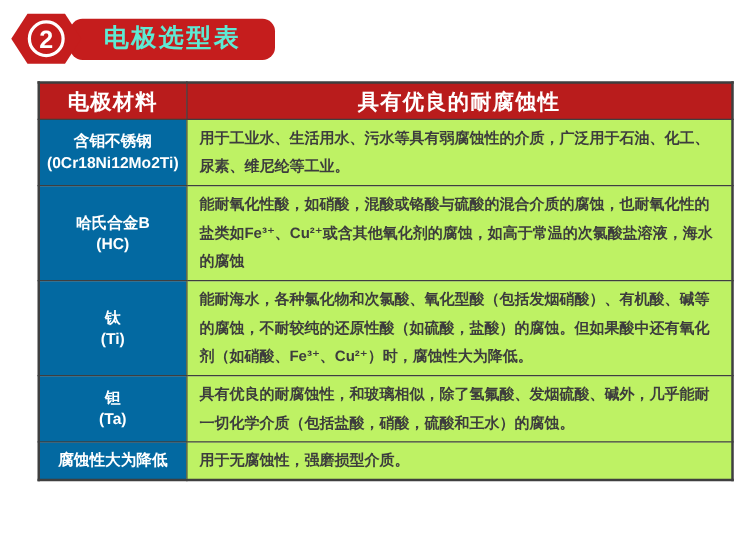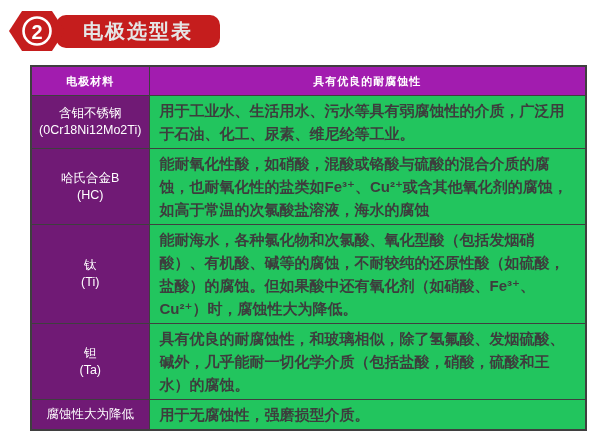--- a/index.html
+++ b/index.html
@@ -27,21 +27,21 @@
     z-index: 2;
     width: 58px;
     height: 44px;
     flex: 0 0 auto;
   }
   .title-banner {
     position: relative;
     z-index: 1;
     margin-left: -10px;
     background: #c51d1d;
-    color: #e5e5e5;
+    color: #5eead4;
     font-size: 20px;
     font-weight: bold;
     letter-spacing: 2px;
     padding: 5px 27px 6px 27px;
     border-radius: 10px;
     line-height: 22px;
     white-space: nowrap;
   }
 
   
@@ -53,42 +53,42 @@
     border: 2px solid #3f3f3f;
   }
   table.spec th, table.spec td {
     border: 1px solid #3f3f3f;
     vertical-align: middle;
   }
   col.c-mat  { width: 118px; }
   col.c-desc { width: 437px; }
 
   th.hdr {
-    background: #a21caf;
+    background: #b91c1c;
     color: #ffffff;
-    font-size: 11px;
+    font-size: 17px;
     font-weight: bold;
     height: 26px;
     text-align: center;
     letter-spacing: 1px;
   }
   td.mat {
-    background: #701a75;
+    background: #0369a1;
     color: #ffffff;
     font-size: 12.5px;
-    font-weight: normal;
+    font-weight: bold;
     text-align: center;
     line-height: 17px;
     padding: 2px 4px;
   }
   td.mat span { display: block; }
   td.desc {
-    background: #22c55e;
+    background: #bef264;
     color: #3d3d3d;
-    font-size: 15px;
+    font-size: 12px;
     font-weight: bold;
     line-height: 23px;
     padding: 3px 10px;
     text-align: left;
   }
   tr.h50 { height: 50px; }
   tr.h46 { height: 46px; }
   tr.h66 { height: 66px; }
   tr.h72 { height: 72px; }
   tr.h26 { height: 26px; }

